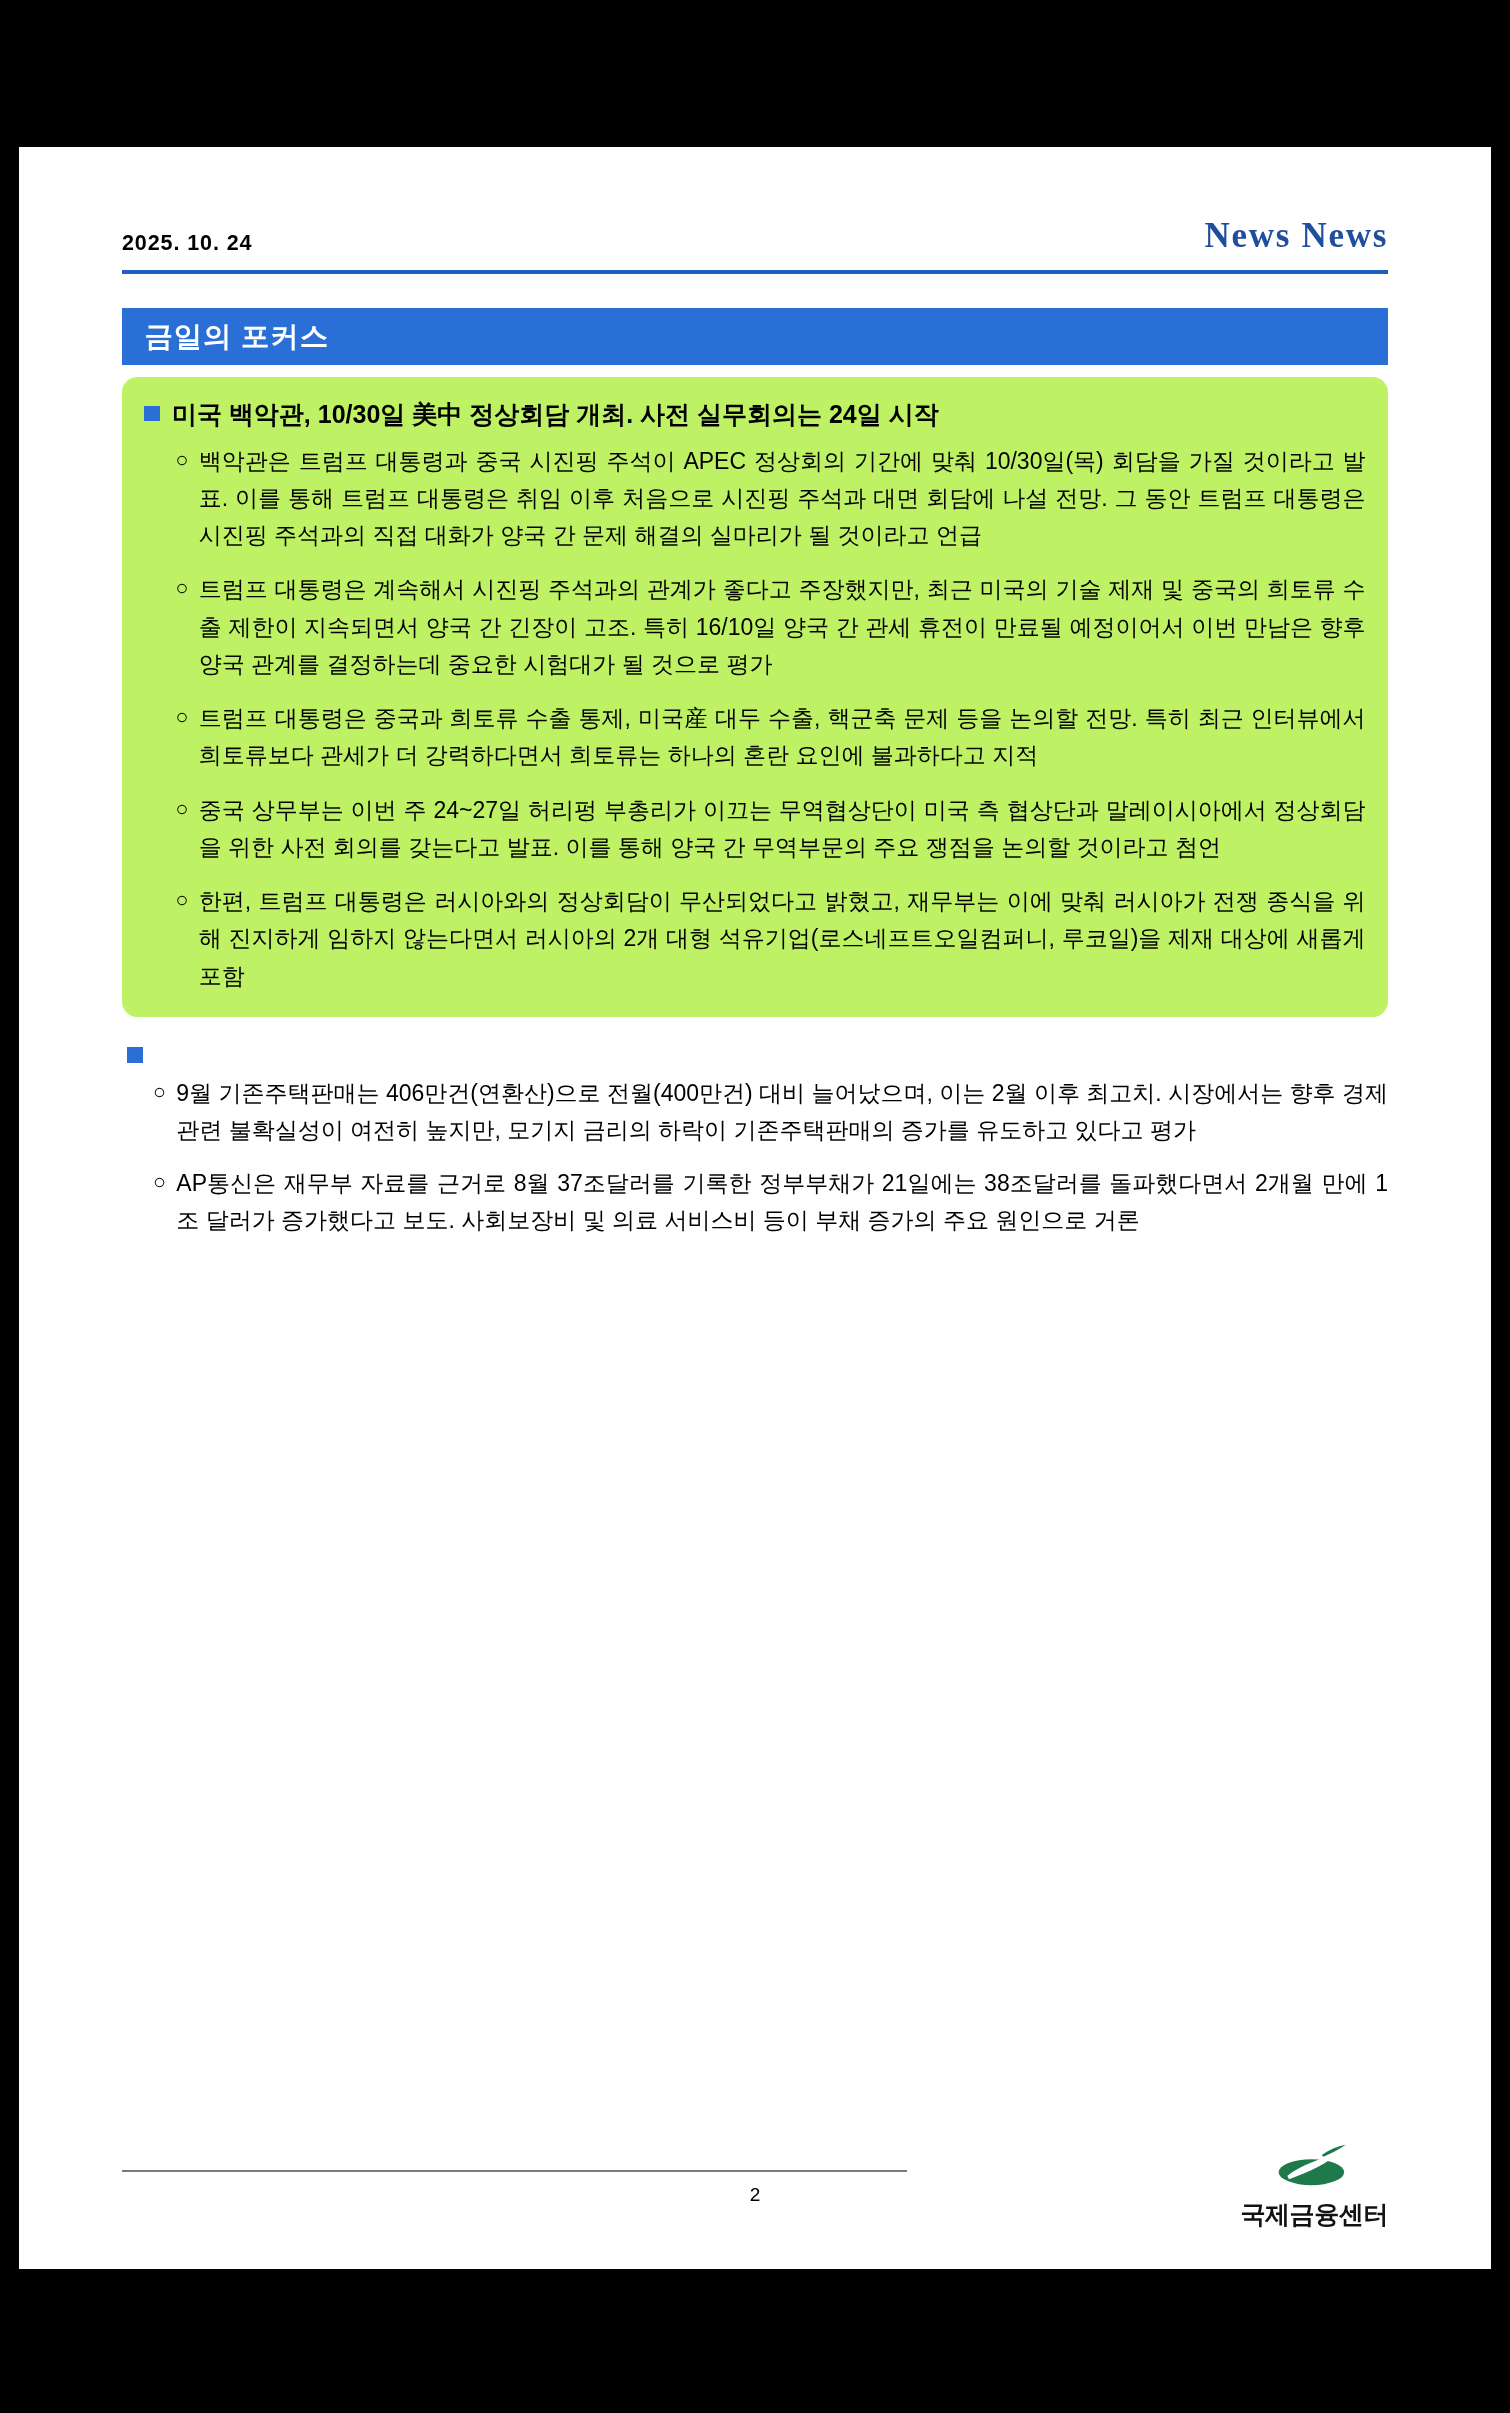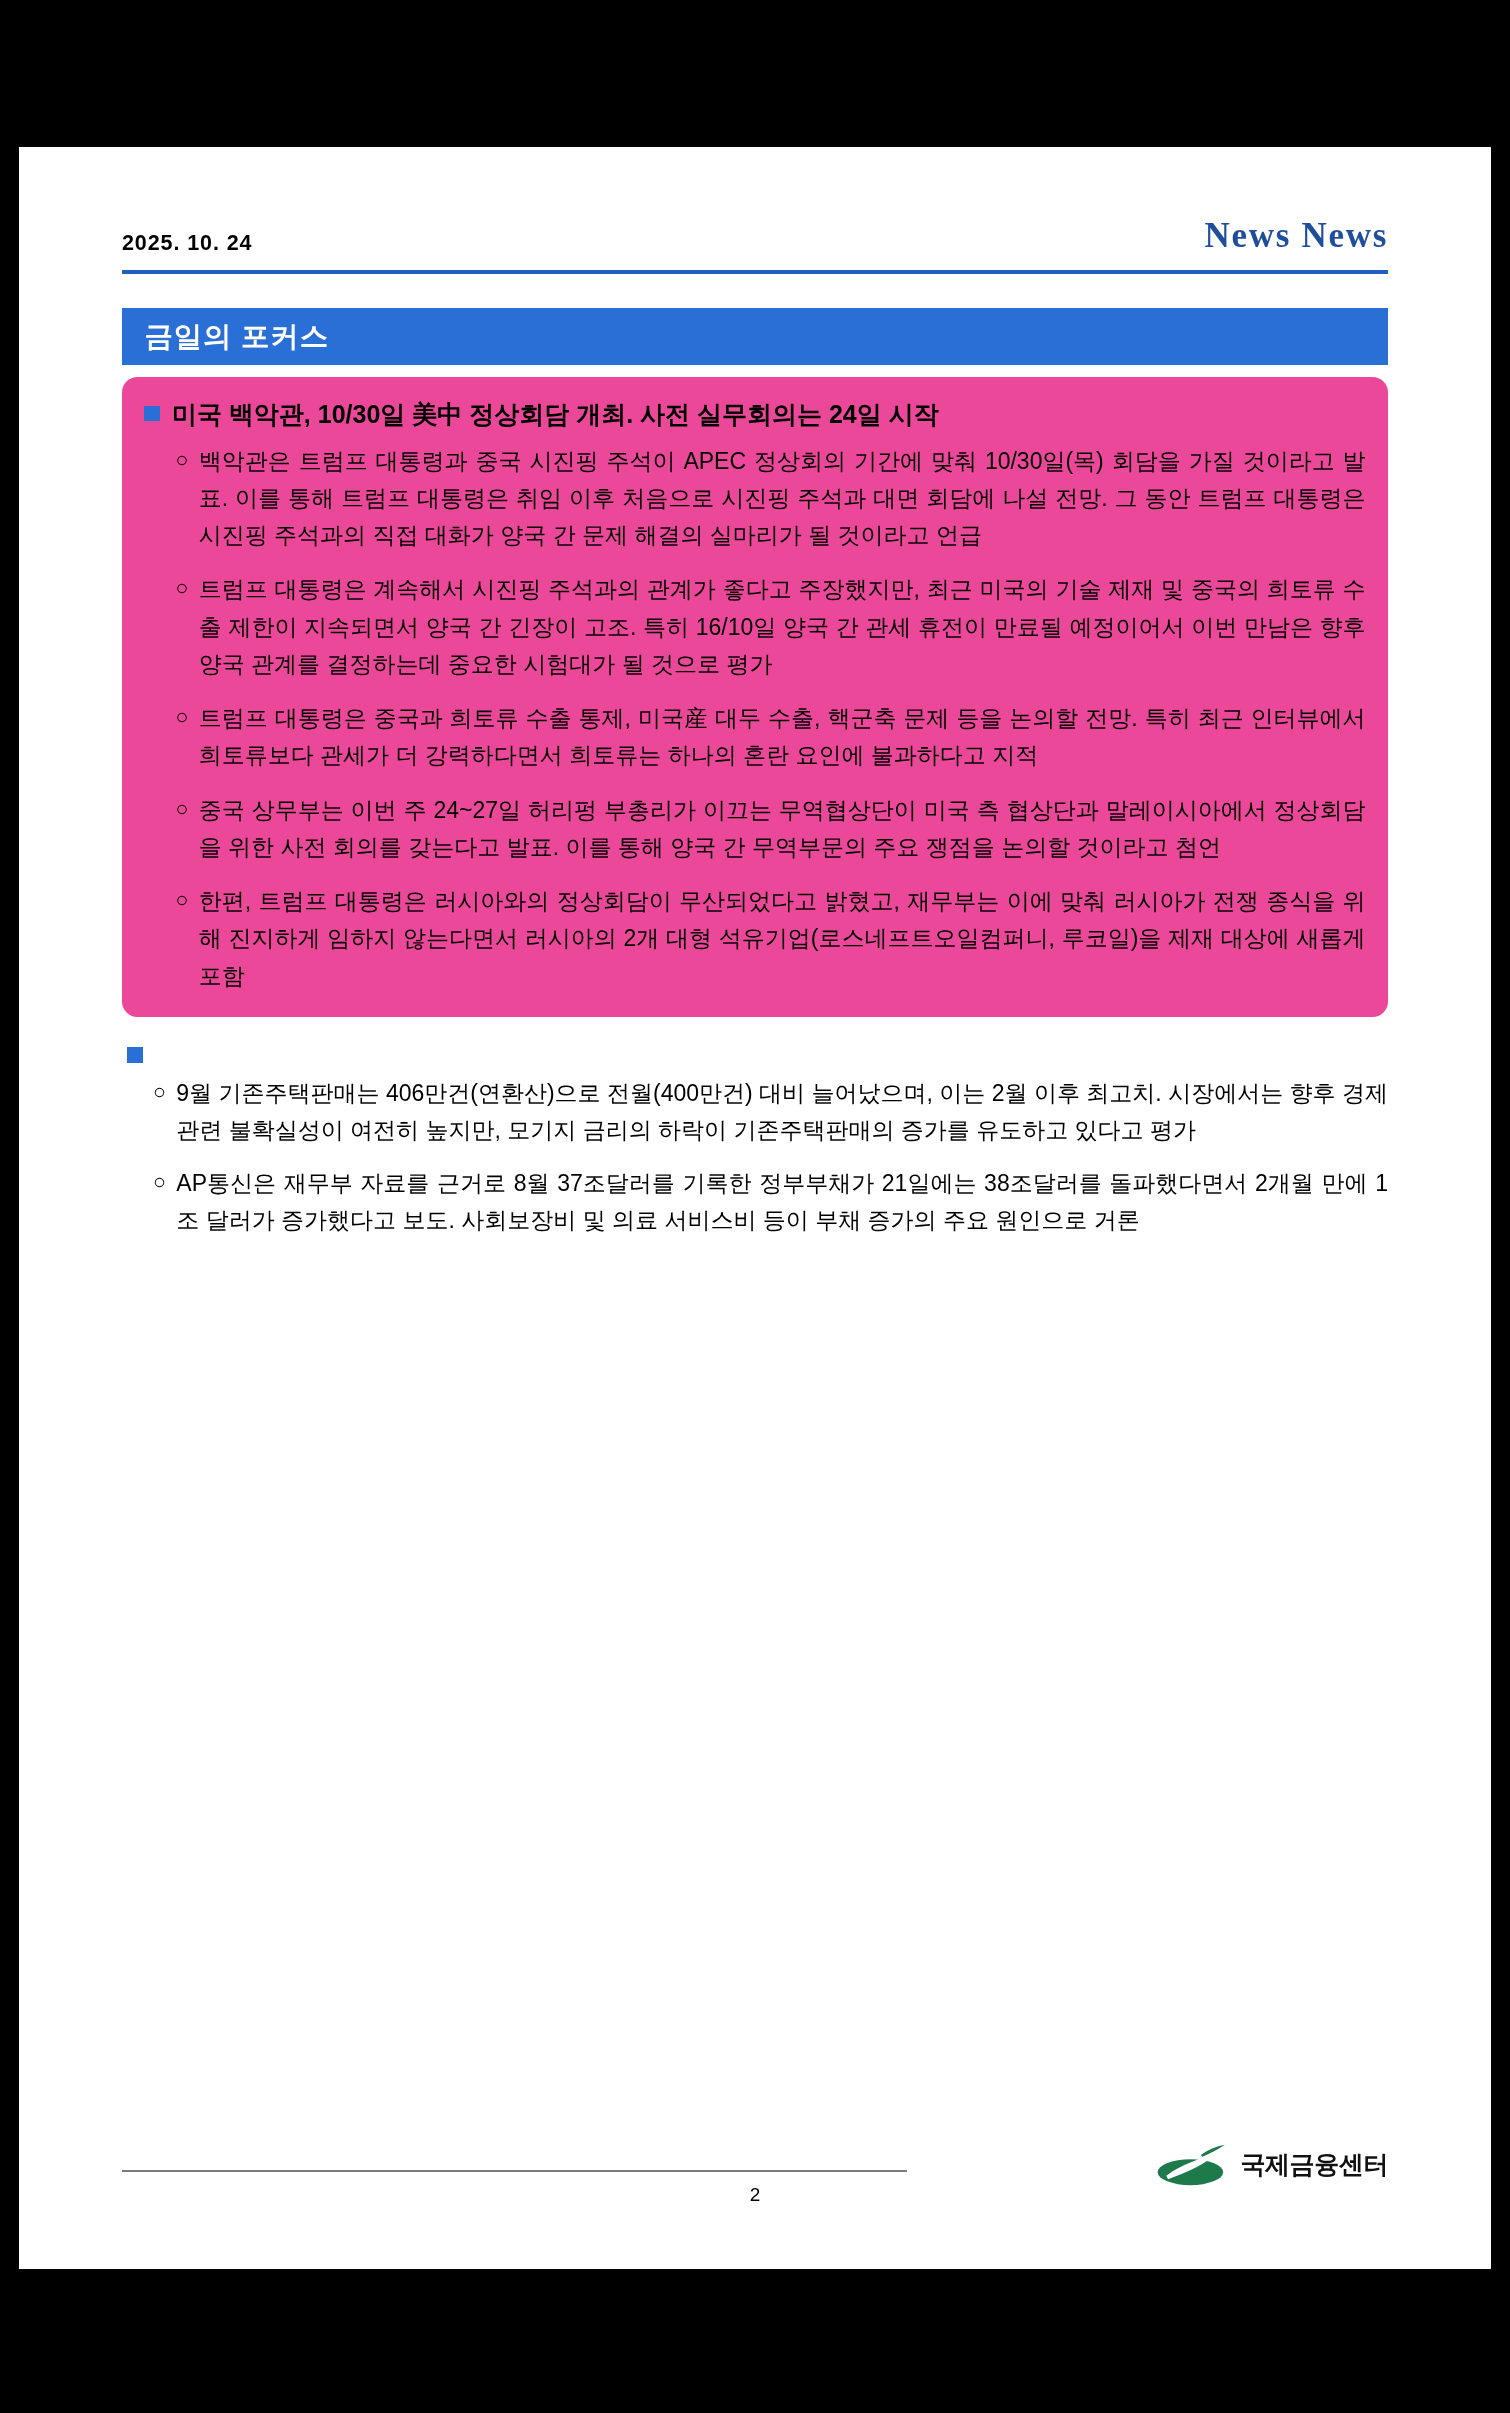--- a/index.html
+++ b/index.html
@@ -65,21 +65,21 @@
     font-size: 28.4px;
     font-weight: bold;
     letter-spacing: 0.9px;
     padding: 9.5px 22.4px;
     margin-top: 34px;
     box-sizing: border-box;
   }
 
   
   .focus-box {
-    background: #ec4899;
+    background: #bef264;
     border-radius: 15.5px;
     margin-top: 12px;
     padding: 19px 22.4px 22.4px 22.4px;
     box-sizing: border-box;
   }
 
   .headline {
     display: flex;
     align-items: flex-start;
     gap: 12px;
@@ -154,20 +154,21 @@
     font-size: 19px;
     color: #000000;
   }
   .logo-wrap {
     position: absolute;
     right: 0;
     top: -31px;
     display: flex;
     align-items: center;
     gap: 10.3px;
+    flex-direction: column;
   }
   .logo-mark {
     width: 74px;
     height: 47px;
     position: relative;
   }
   .logo-text {
     font-size: 25px;
     font-weight: bold;
     color: #111111;

